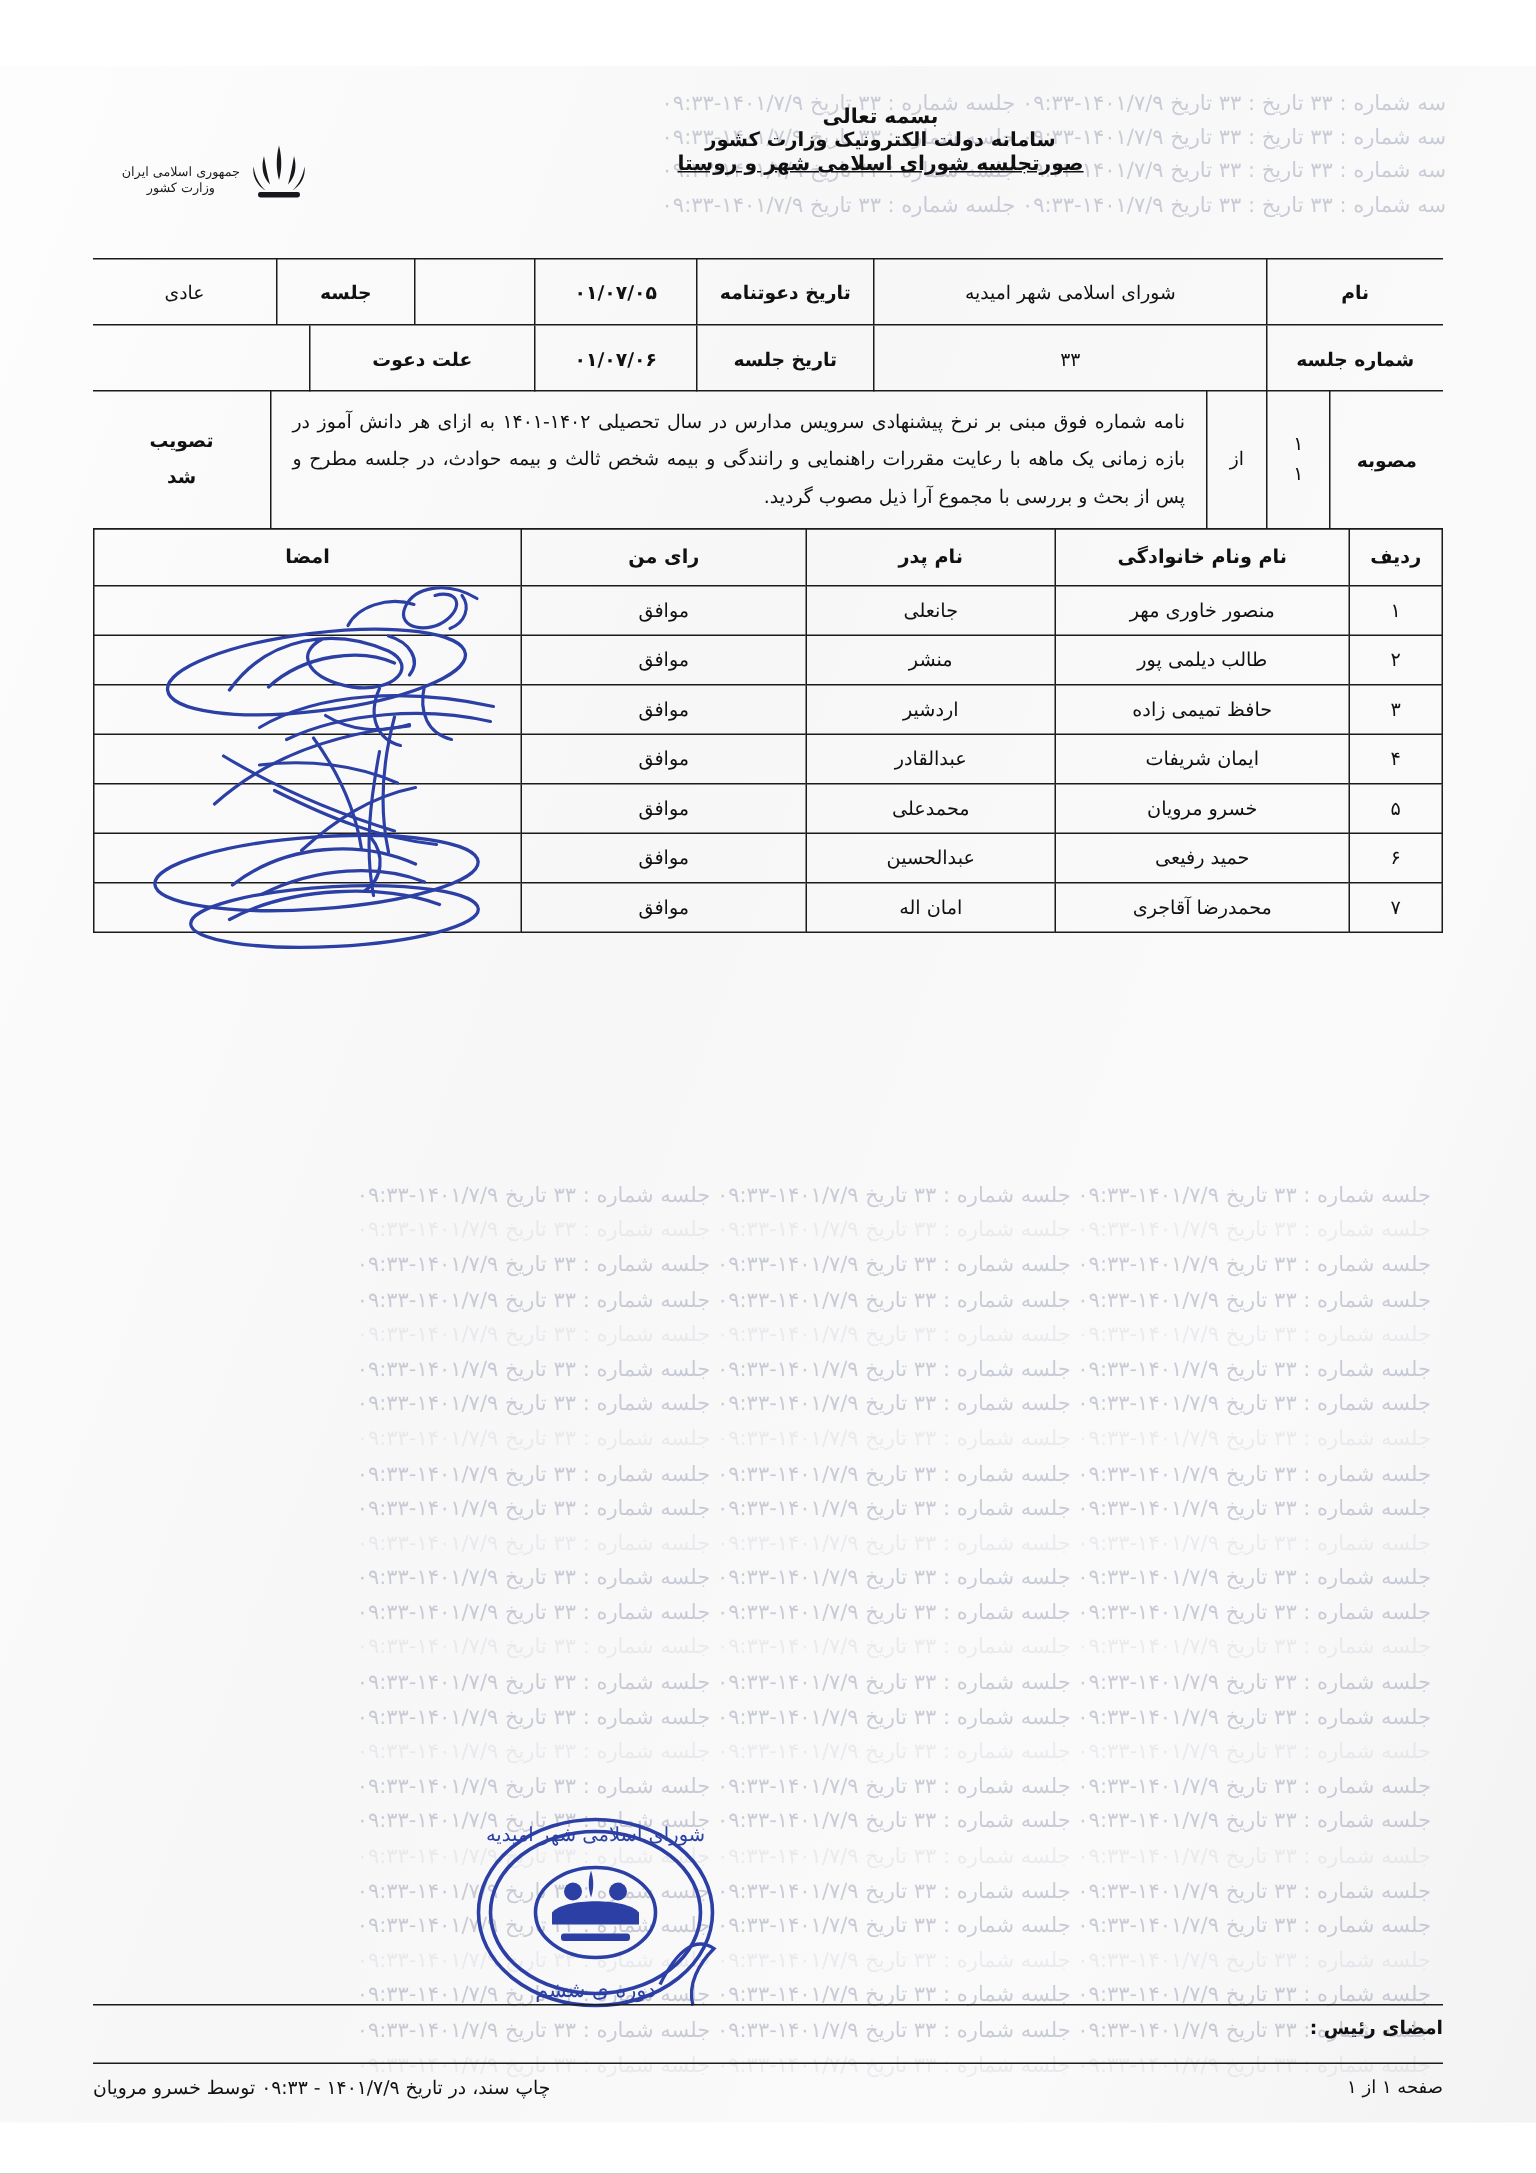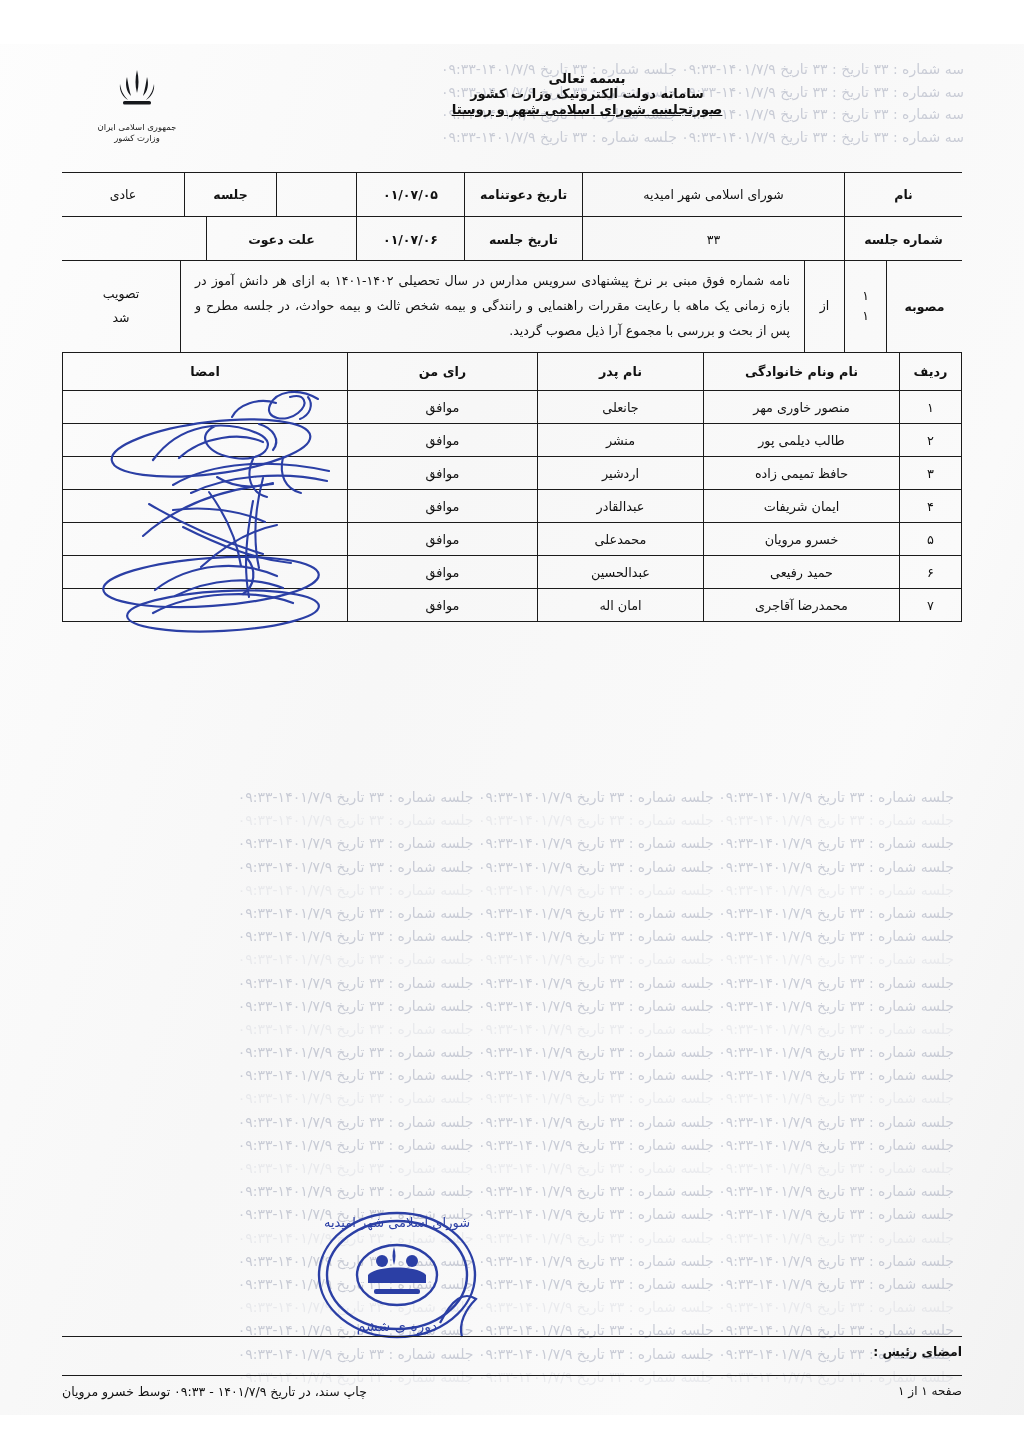--- a/index.html
+++ b/index.html
@@ -74,21 +74,21 @@
     position: absolute;
     top: 0; right: 0; left: 0;
     height: 112px;
     border-bottom: 1.6px solid #1b1b1b;
     display: flex;
     align-items: stretch;
   }
   .hdr-emblem {
     width: 150px;
     display: flex;
-    flex-direction: column;
+    flex-direction: row;
     align-items: center;
     justify-content: flex-start;
     padding-top: 6px;
   }
   .emblem-glyph {
     font-size: 40px;
     line-height: 40px;
     color: #16181c;
     font-family: "DejaVu Sans", sans-serif;
   }
@@ -180,21 +180,21 @@
     padding: 8px 14px;
     display: block;
     font-size: 12.6px;
     line-height: 2.0;
     text-align: justify;
     direction: rtl;
   }
   .reso-status {
     width: 118px;
     flex-direction: column;
-    font-weight: normal;
+    font-weight: bold;
     line-height: 1.9;
   }
 
   
   .tbl {
     position: absolute;
     top: 292px;
     right: 0; left: 0;
     border-collapse: collapse;
     width: 100%;

